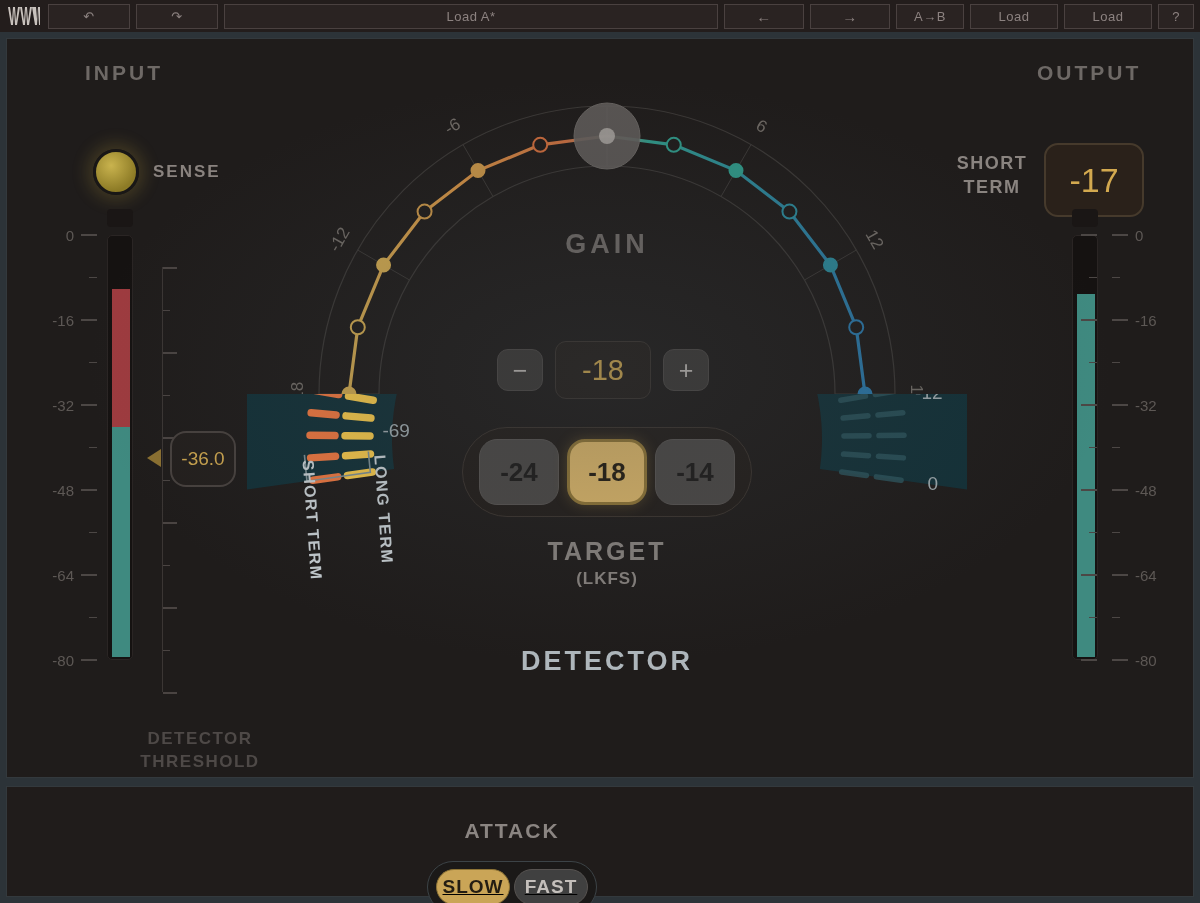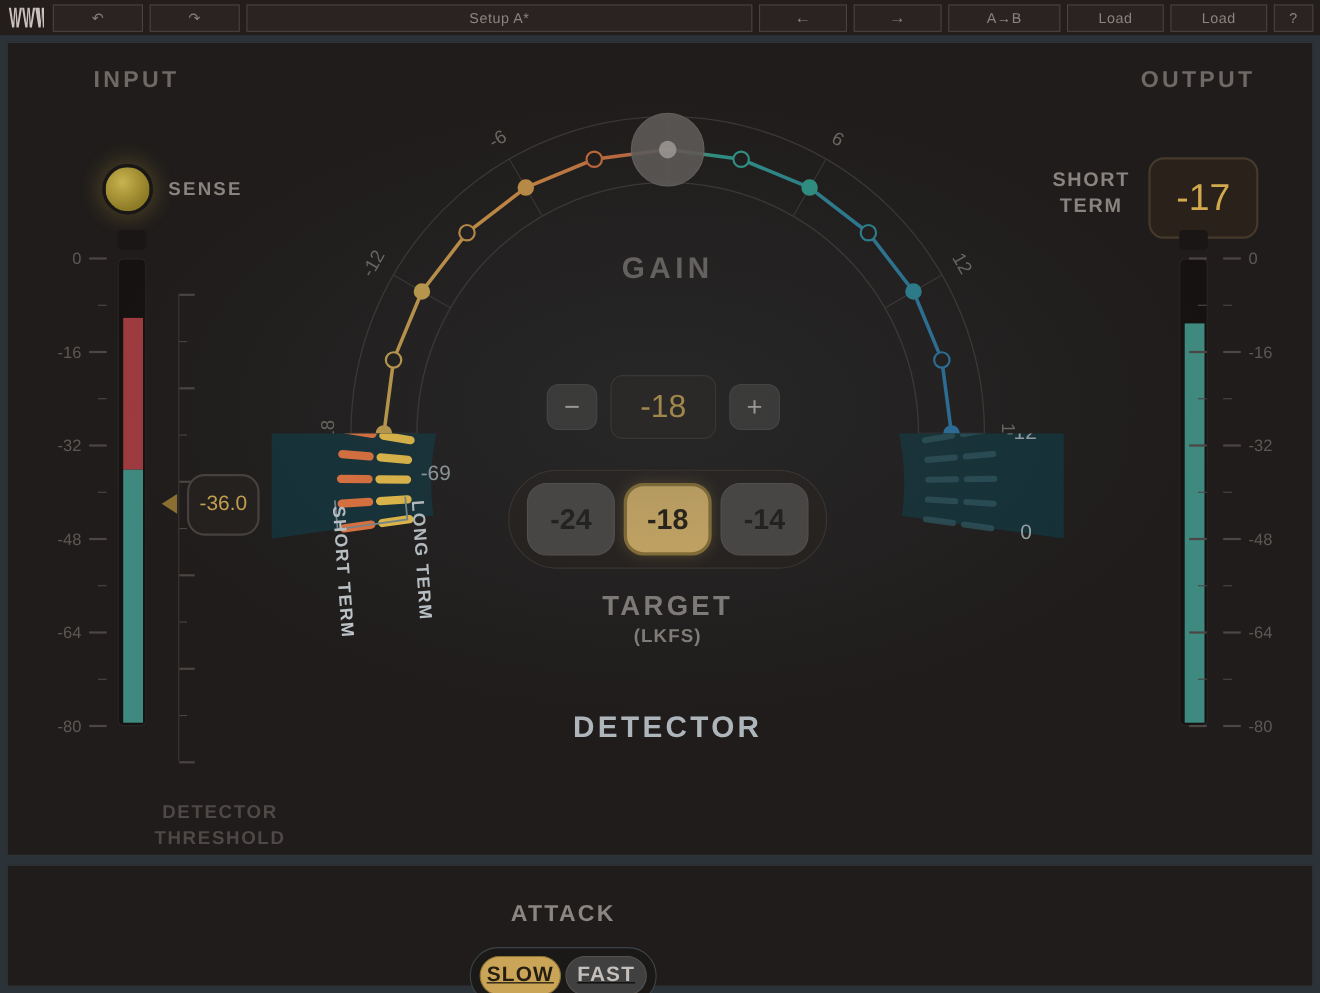--- a/index.html
+++ b/index.html
@@ -36,21 +36,21 @@
     color: #8c8280;
     font-size: 13px;
     letter-spacing: .5px;
     display: flex; align-items: center; justify-content: center;
     flex: 0 0 auto;
     user-select: none;
   }
   .tbtn.undo, .tbtn.redo { width: 82px; }
   .tbtn.preset { flex: 1 1 auto; }
   .tbtn.arrow { width: 80px; font-size: 15px; }
-  .tbtn.ab { width: 102px; }
+  .tbtn.ab { width: 68px; }
   .tbtn.load, .tbtn.save { width: 88px; }
   .tbtn.help { width: 36px; }
 
   
   .main {
     position: absolute; left: 6px; top: 38px;
     width: 1188px; height: 740px;
     background: #1f1c1b;
     border: 1px solid #33393d;
     overflow: hidden;
@@ -275,21 +275,21 @@
       <svg width="34" height="22" viewBox="0 0 34 22">
         <g fill="#c9c2bd">
           <path d="M1 2 L4 20 L6 20 L7 4 L8 20 L10 20 L13 2 L11 2 L9 16 L8 2 L6 2 L5 16 L3 2 Z"></path>
           <path d="M13 2 L16 20 L18 20 L19 4 L20 20 L22 20 L25 2 L23 2 L21 16 L20 2 L18 2 L17 16 L15 2 Z"></path>
           <path d="M25 2 L28 20 L30 20 L31 4 L32 20 L33 20 L33 2 L31 2 L30 14 L29 2 L27 2 Z"></path>
         </g>
       </svg>
     </div>
     <div class="tbtn undo">↶</div>
     <div class="tbtn redo">↷</div>
-    <div class="tbtn preset">Setup A*</div>
+    <div class="tbtn preset">Load A*</div>
     <div class="tbtn arrow">←</div>
     <div class="tbtn arrow">→</div>
     <div class="tbtn ab">A→B</div>
     <div class="tbtn load">Load</div>
     <div class="tbtn save">Load</div>
     <div class="tbtn help">?</div>
   </div>
 
   <div class="main">
 

